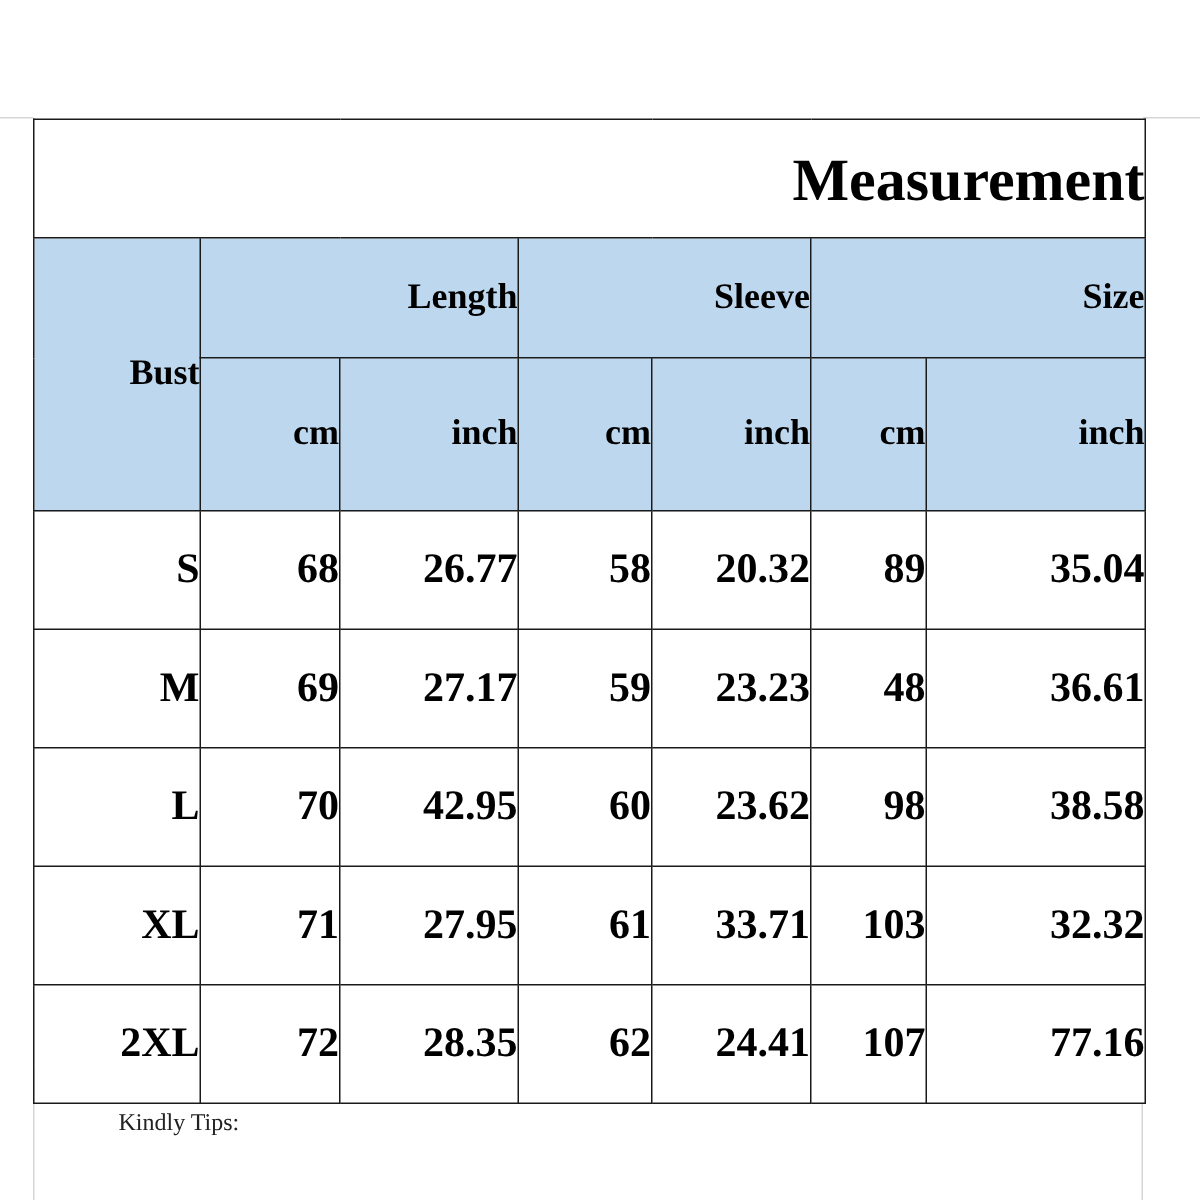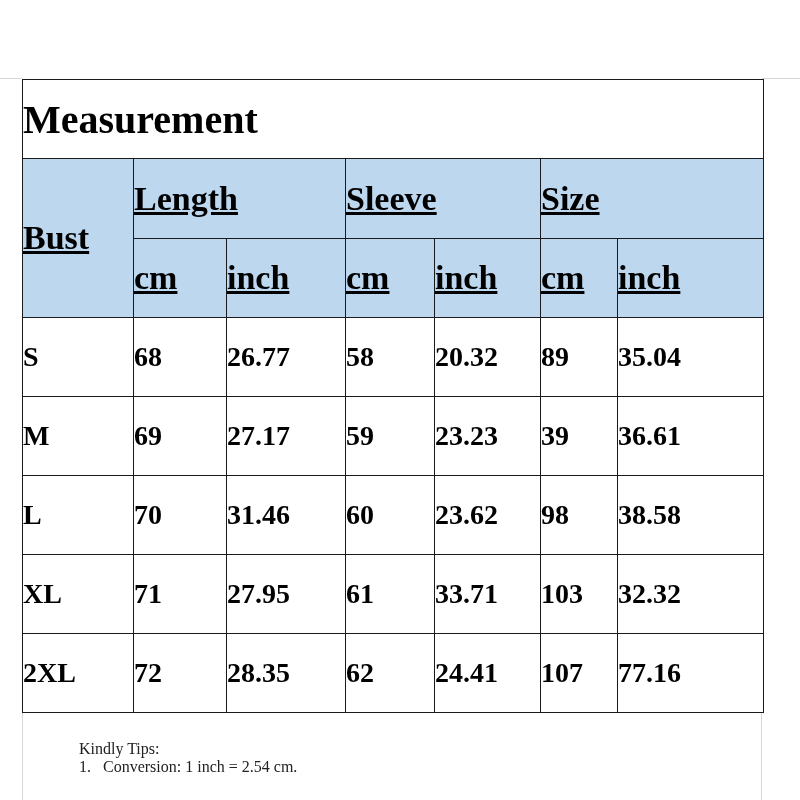--- a/index.html
+++ b/index.html
@@ -21,44 +21,43 @@
     position: absolute; left: 761px; top: 712px; width: 1px; height: 88px; background: #d6d6d6;
   }
   table.size-table {
     position: absolute; left: 22px; top: 79px;
     width: 741px; height: 634px;
     border-collapse: collapse;
     table-layout: fixed;
   }
   .size-table td, .size-table th {
     border: 1.5px solid #1a1a1a;
-    text-align: left; vertical-align: middle;
+    text-align: right; vertical-align: middle;
     font-weight: bold; color: #000;
     padding: 0;
   }
   .size-table .title-cell {
     background: #ffffff;
     font-size: 40px;
     height: 78px;
   }
   .size-table .hdr {
     background: #bdd7ee;
-    font-size: 34px;
-    text-decoration: underline;
+    font-size: 24px;
   }
   .size-table tr.hdr-row-1 { height: 80px; }
-  .size-table tr.hdr-row-2 { height: 79px; padding-left: 12px; }
+  .size-table tr.hdr-row-2 { height: 102px; padding-left: 12px; }
   .size-table tr.data-row { height: 79px; }
   .size-table td.cell { font-size: 28px; background: #ffffff; }
   .tips {
     position: absolute; left: 79px; top: 740px;
     font-size: 16px; color: #222;
     font-family: "Liberation Serif", "DejaVu Serif", serif;
   }
-  .tips .tips-title { display: block; }
+  .tips .tips-title { display: block; margin-bottom: 14px; }
   .tips .tip-item { display: block; }
   .tips .tip-num { display: inline-block; width: 24px; }
 </style>
 </head>
 <body>
 
 <div class="page-rule-left"></div>
 <div class="page-rule-right"></div>
 <div class="page-edge-left"></div>
 <div class="page-edge-right"></div>
@@ -100,27 +99,27 @@
     <td class="cell">20.32</td>
     <td class="cell">89</td>
     <td class="cell">35.04</td>
   </tr>
   <tr class="data-row">
     <td class="cell">M</td>
     <td class="cell">69</td>
     <td class="cell">27.17</td>
     <td class="cell">59</td>
     <td class="cell">23.23</td>
-    <td class="cell">39</td>
+    <td class="cell">48</td>
     <td class="cell">36.61</td>
   </tr>
   <tr class="data-row">
     <td class="cell">L</td>
     <td class="cell">70</td>
-    <td class="cell">31.46</td>
+    <td class="cell">42.95</td>
     <td class="cell">60</td>
     <td class="cell">23.62</td>
     <td class="cell">98</td>
     <td class="cell">38.58</td>
   </tr>
   <tr class="data-row">
     <td class="cell">XL</td>
     <td class="cell">71</td>
     <td class="cell">27.95</td>
     <td class="cell">61</td>
@@ -135,16 +134,13 @@
     <td class="cell">62</td>
     <td class="cell">24.41</td>
     <td class="cell">107</td>
     <td class="cell">77.16</td>
   </tr>
 </tbody>
   </table>
 
 <div class="tips">
   <span class="tips-title">Kindly Tips:</span>
-  <span class="tip-item">
-    <span class="tip-num">1.</span><span>Conversion: 1 inch = 2.54 cm.</span>
-  </span>
 </div>
 
 </body></html>

